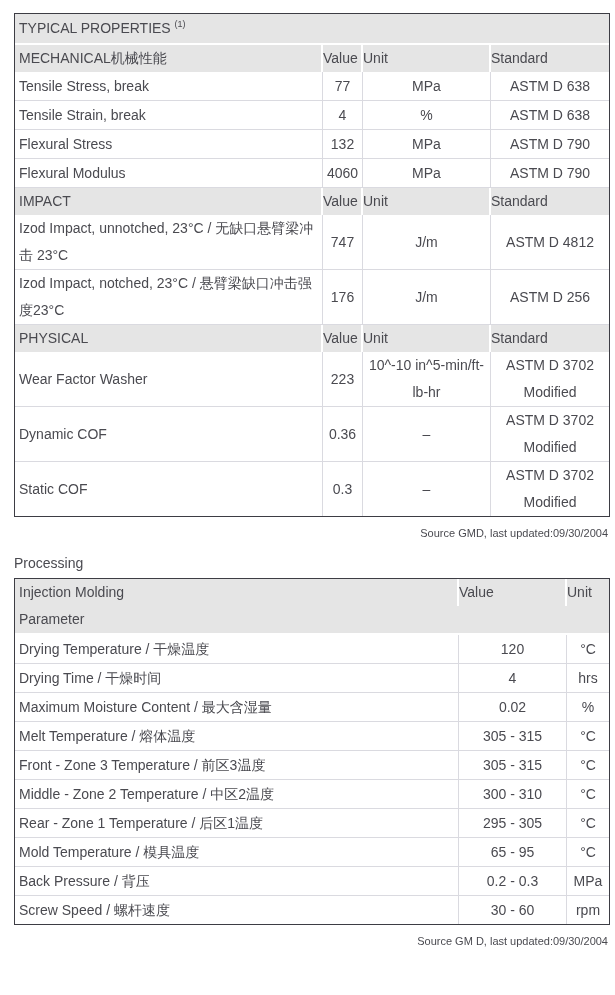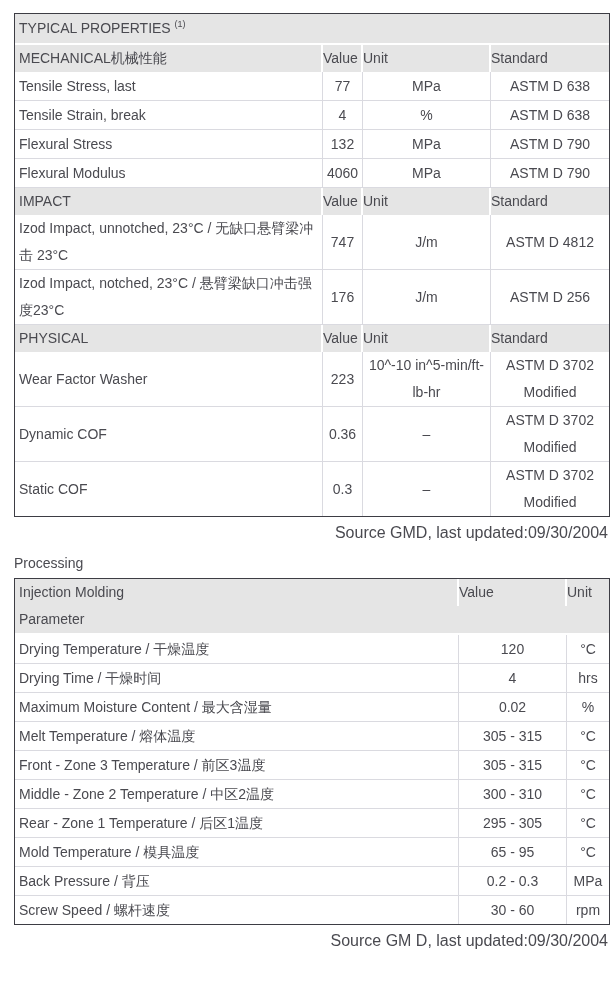--- a/index.html
+++ b/index.html
@@ -42,21 +42,21 @@
     text-align:center;
   }
   .bc.left{text-align:left;padding-left:4px;padding-right:2px;}
   .bc.vline{border-right:1px solid #dadae0;}
   tr:last-child .bc{border-bottom:none;}
 
   .source-note{
     text-align:right;
     margin:8px 0 0 0;
     line-height:16px;
-    font-size:16px;
+    font-size:11px;
   }
   .processing-heading{
     margin:14px 0 7px 0;
     line-height:16px;
   }
 </style>
 </head>
 <body>
 
 <div class="wrap">
@@ -76,21 +76,21 @@
         </td>
       </tr>
 
       <tr>
         <td class="hc sep">MECHANICAL机械性能</td>
         <td class="hc sep center">Value</td>
         <td class="hc sep center">Unit</td>
         <td class="hc center">Standard</td>
       </tr>
       <tr>
-        <td class="bc left vline">Tensile Stress, last</td>
+        <td class="bc left vline">Tensile Stress, break</td>
         <td class="bc vline">77</td>
         <td class="bc vline">MPa</td>
         <td class="bc">ASTM D 638</td>
       </tr>
       <tr>
         <td class="bc left vline">Tensile Strain, break</td>
         <td class="bc vline">4</td>
         <td class="bc vline">%</td>
         <td class="bc">ASTM D 638</td>
       </tr>

